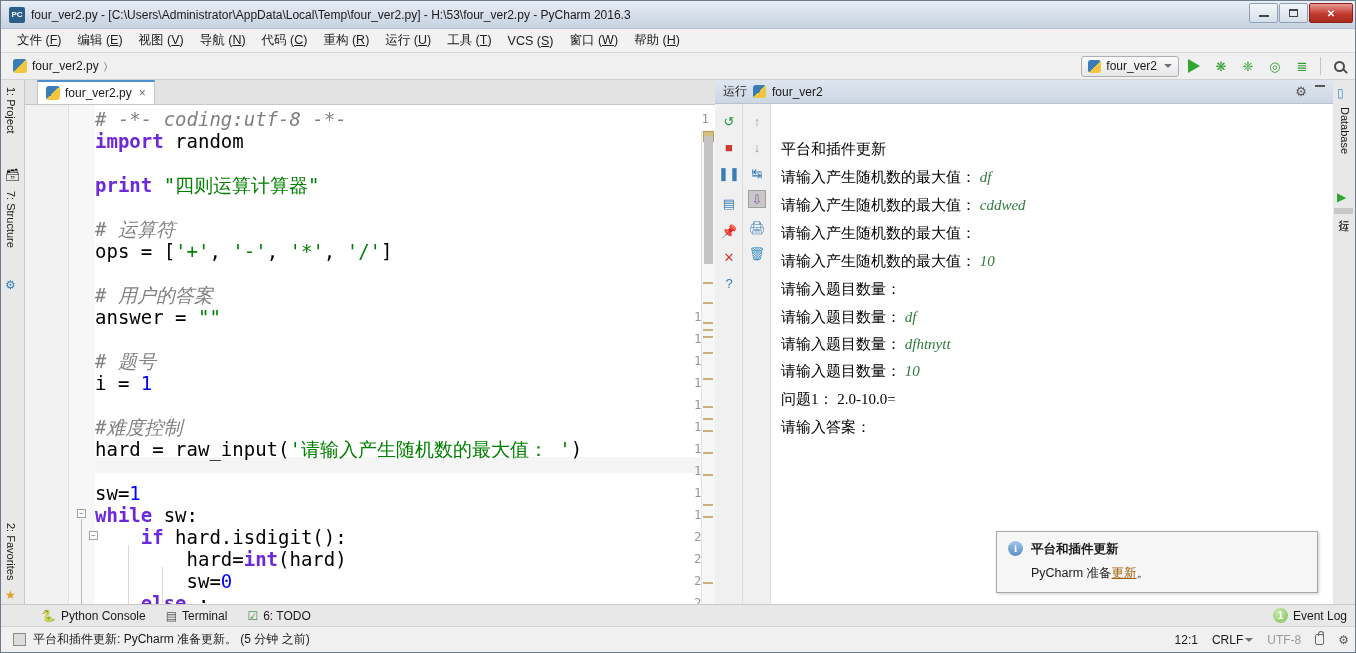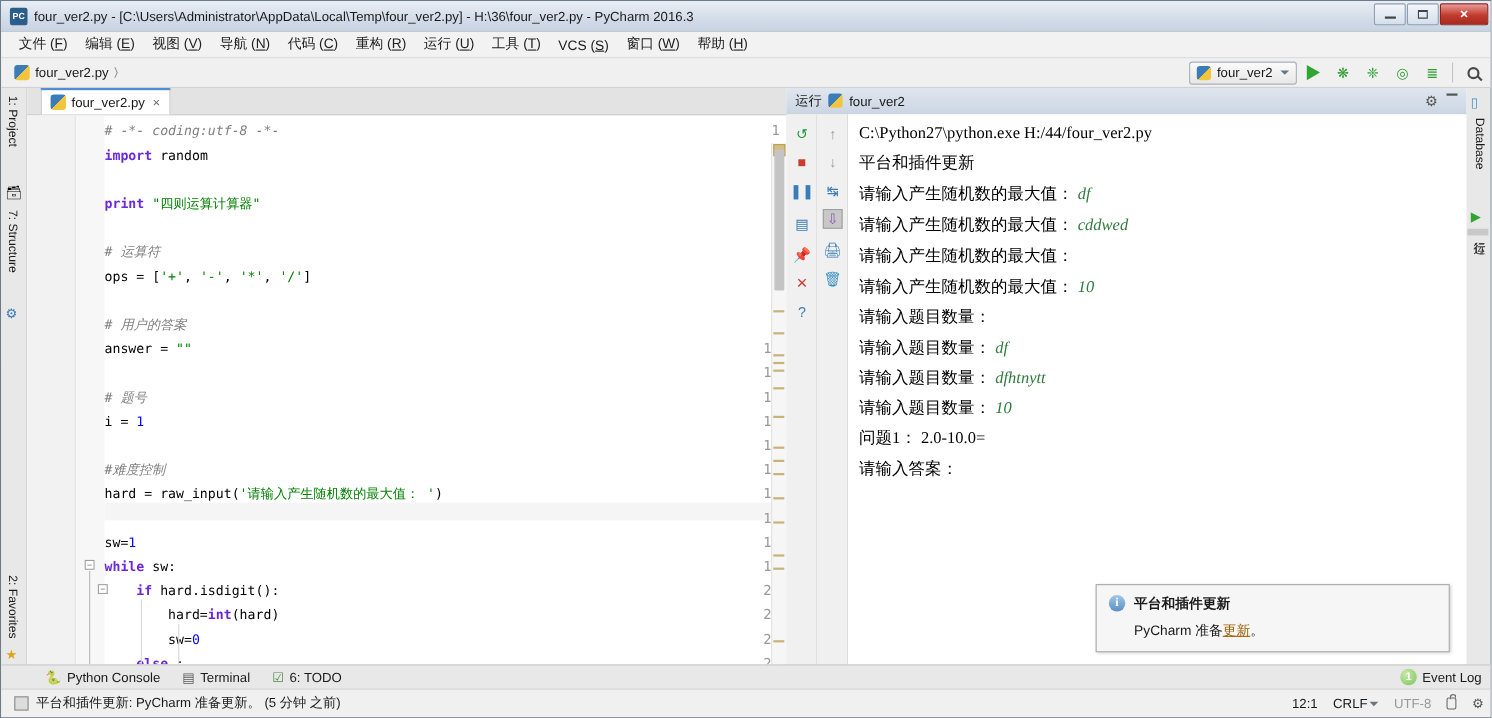--- a/index.html
+++ b/index.html
@@ -180,21 +180,21 @@
     position: absolute; left: 44px; top: 0; width: 26px; height: 499px;
     background: #f7f7f7;
   }
   .lineno {
     position: absolute; right: 6px; font-size: 12.5px; color: #999;
     font-family: "DejaVu Sans Mono", monospace; line-height: 16px;
   }
   .codeline {
     position: absolute; left: 70px;
     font-family: "DejaVu Sans Mono", monospace;
-    font-size: 12px; line-height: 16px; white-space: pre;
+    font-size: 19px; line-height: 16px; white-space: pre;
     color: #000;
   }
   .k-kw { color: #6d28d9; font-weight: bold; }
   .k-str { color: #008000; }
   .k-com { color: #808080; font-style: italic; }
   .k-num { color: #0000ff; }
 
   .fold-mark {
     position: absolute; left: 52px; width: 9px; height: 9px;
     border: 1px solid #a0a0a0; background: #fff;
@@ -345,21 +345,21 @@
     border-bottom: none; border-radius: 3px 3px 0 0;
   }
 </style>
 </head>
 <body>
 
 <div id="app">
 
   <div class="titlebar">
     <div class="title-icon">PC</div>
-    <div class="title-text">four_ver2.py - [C:\Users\Administrator\AppData\Local\Temp\four_ver2.py] - H:\36\four_ver2.py - PyCharm 2016.3</div>
+    <div class="title-text">four_ver2.py - [C:\Users\Administrator\AppData\Local\Temp\four_ver2.py] - H:\53\four_ver2.py - PyCharm 2016.3</div>
     <div class="win-buttons">
       <div class="win-btn">
           <span class="minglyph"></span>
         </div>
       <div class="win-btn">
           <span class="maxglyph"></span>
         </div>
       <div class="win-btn close">✕</div>
     </div>
   </div>
@@ -555,21 +555,20 @@
     <div class="run-tools2">
       <div class="rt-ico" style="top:8px;  color:#9a9a9a;">↑</div>
       <div class="rt-ico" style="top:34px; color:#9a9a9a;">↓</div>
       <div class="rt-ico" style="top:60px; color:#3a7cb8;">↹</div>
       <div class="rt-ico selected" style="top:86px; color:#8a5fae;">⇩</div>
       <div class="rt-ico" style="top:114px;color:#3a7cb8;">🖨</div>
       <div class="rt-ico" style="top:140px;color:#3a8fc4;">🗑</div>
     </div>
 
     <div class="console">
-      <div class="cline" style="top:8px;"><span>C:\Python27\python.exe H:/44/four_ver2.py</span></div>
       <div class="cline" style="top:36px;"><span>平台和插件更新</span></div>
       <div class="cline" style="top:64px;"><span>请输入产生随机数的最大值： </span><span class="cin">df</span></div>
       <div class="cline" style="top:92px;"><span>请输入产生随机数的最大值： </span><span class="cin">cddwed</span></div>
       <div class="cline" style="top:120px;"><span>请输入产生随机数的最大值：</span></div>
       <div class="cline" style="top:148px;"><span>请输入产生随机数的最大值： </span><span class="cin">10</span></div>
       <div class="cline" style="top:176px;"><span>请输入题目数量：</span></div>
       <div class="cline" style="top:204px;"><span>请输入题目数量： </span><span class="cin">df</span></div>
       <div class="cline" style="top:231px;"><span>请输入题目数量： </span><span class="cin">dfhtnytt</span></div>
       <div class="cline" style="top:258px;"><span>请输入题目数量： </span><span class="cin">10</span></div>
       <div class="cline" style="top:286px;"><span>问题1： 2.0-10.0=</span></div>

